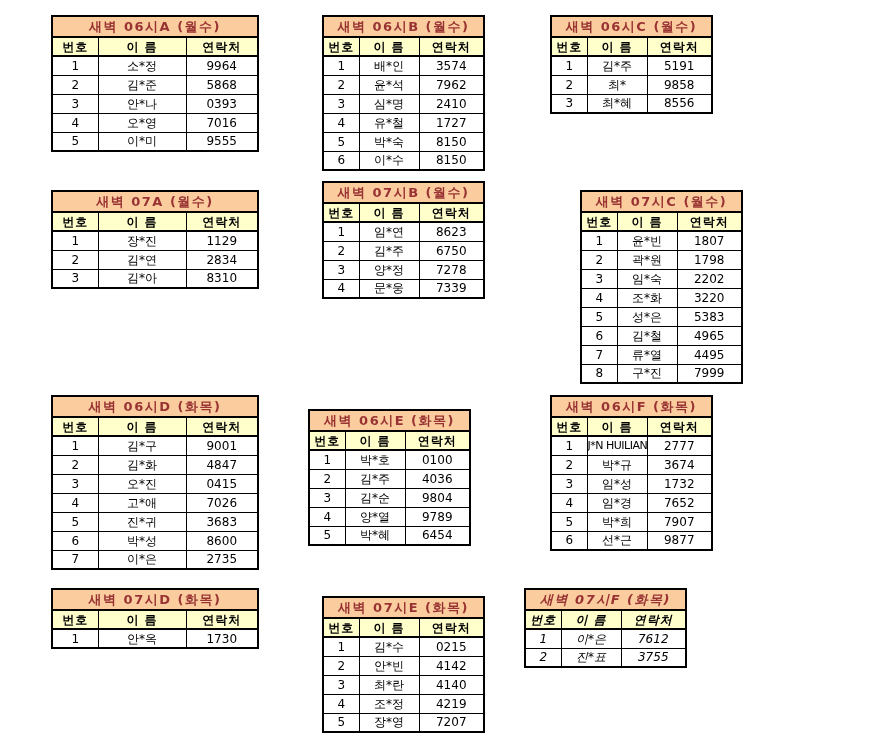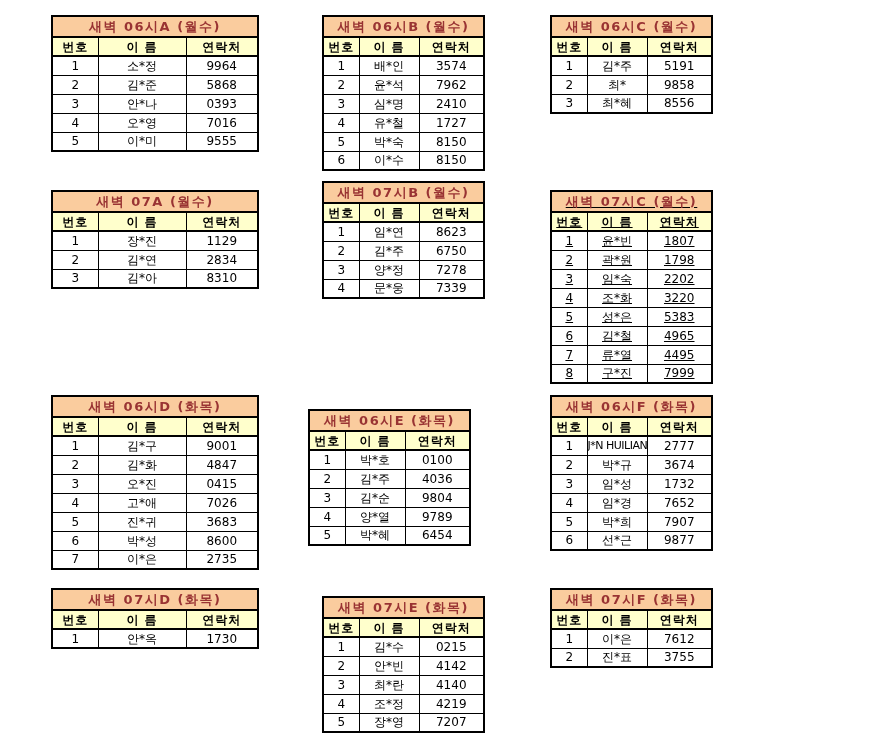--- a/index.html
+++ b/index.html
@@ -241,21 +241,21 @@
           <td>양*정</td>
           <td>7278</td>
         </tr>
         <tr class="data-row">
           <td>4</td>
           <td>문*웅</td>
           <td>7339</td>
         </tr>
       </tbody>
     </table>
-    <table class="roster" style="left: 550px; top: 190px; width: 161px; text-decoration: underline;">
+    <table class="roster" style="left: 580px; top: 190px; width: 161px;">
       <colgroup>
         <col style="width: 36px;">
         <col style="width: 60px;">
         <col style="width: 65px;">
       </colgroup>
       <tbody>
         <tr class="title-row">
           <td colspan="3">새벽 07시C (월수)</td>
         </tr>
         <tr class="head-row">
@@ -503,21 +503,21 @@
           <td>조*정</td>
           <td>4219</td>
         </tr>
         <tr class="data-row">
           <td>5</td>
           <td>장*영</td>
           <td>7207</td>
         </tr>
       </tbody>
     </table>
-    <table class="roster" style="left: 550px; top: 588px; width: 161px;">
+    <table class="roster" style="left: 524px; top: 588px; width: 161px; font-style: italic;">
       <colgroup>
         <col style="width: 36px;">
         <col style="width: 60px;">
         <col style="width: 65px;">
       </colgroup>
       <tbody>
         <tr class="title-row">
           <td colspan="3">새벽 07시F (화목)</td>
         </tr>
         <tr class="head-row">

